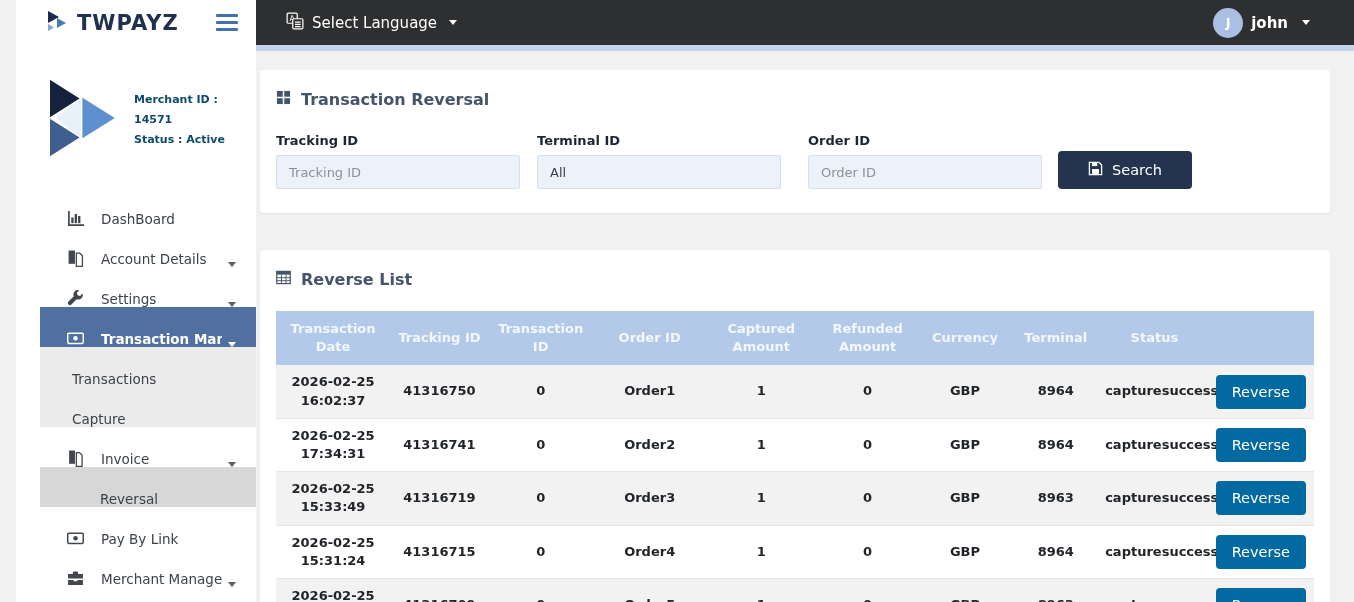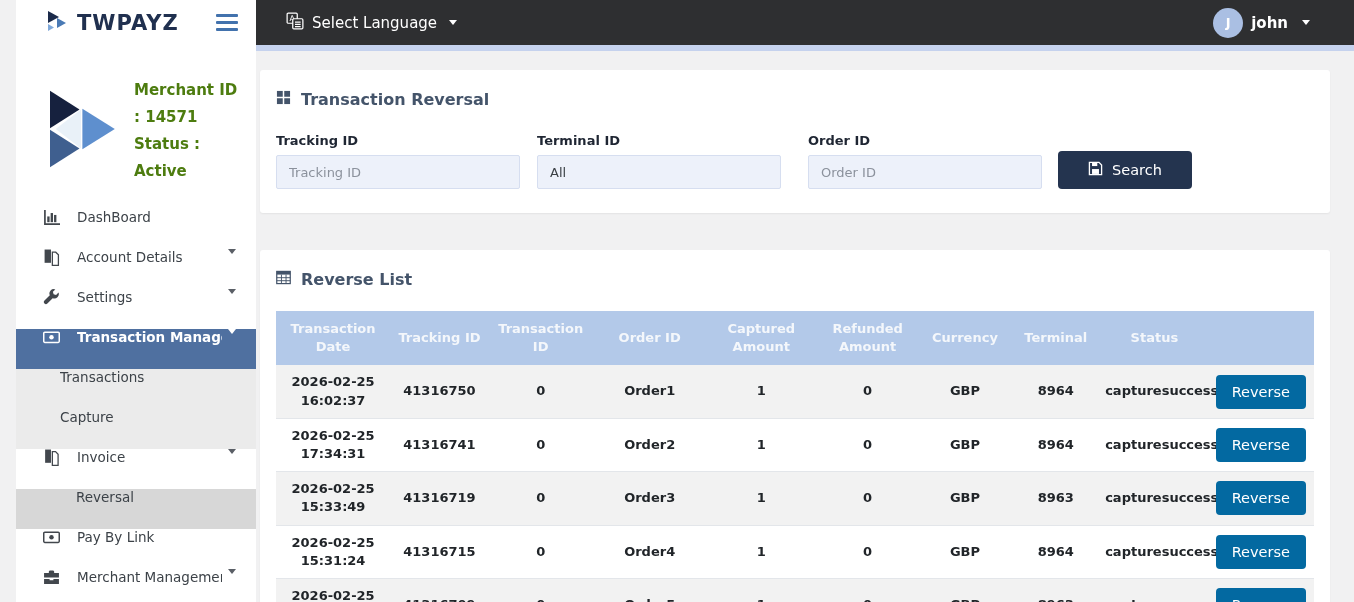--- a/index.html
+++ b/index.html
@@ -21,31 +21,31 @@
 
   
   .sidebar{position:absolute;left:16px;top:0;width:240px;height:602px;background:#ffffff;z-index:5;}
   .sidebar-header{height:45px;display:flex;align-items:center;padding:0 16px 0 30px;background:#fff;}
   .brand{display:flex;align-items:center;gap:7px;flex:1;}
   .brand-name{font-size:21px;font-weight:700;color:#20304f;letter-spacing:1px;}
   .hamburger{display:flex;flex-direction:column;gap:4px;cursor:pointer;margin-left:auto;padding:2px;}
   .hamburger span{display:block;width:22px;height:3px;background:#4272ad;border-radius:1px;}
 
   .merchant-block{display:flex;align-items:center;gap:12px;padding:32px 10px 24px 34px;}
-  .merchant-info{font-size:15px;color:#4d7c0f;font-weight:600;line-height:1.8;}
-
-  .nav-item{display:flex;align-items:flex-start;height:40px;padding:0 20px 0 26px;font-size:13.5px;color:#3c4248;cursor:pointer;}
+  .merchant-info{font-size:11px;color:#0c4a6e;font-weight:600;line-height:1.8;}
+
+  .nav-item{display:flex;align-items:flex-end;height:40px;padding:0 20px 0 26px;font-size:13.5px;color:#3c4248;cursor:pointer;margin-left:24px;}
   .nav-icon{width:19px;height:17px;margin-right:16px;display:inline-flex;align-items:center;justify-content:center;color:#42474d;flex:0 0 19px;}
   .nav-icon svg{width:17px;height:17px;fill:currentColor;}
   .nav-label{flex:1;white-space:nowrap;overflow:hidden;}
   .caret{width:0;height:0;border-left:4px solid transparent;border-right:4px solid transparent;border-top:5px solid #5a5f66;margin-left:6px;}
   .nav-item.active-parent{background:var(--active-nav);color:#fff;font-weight:700;}
   .nav-item.active-parent .nav-icon{color:#fff;}
   .nav-item.active-parent .caret{border-top-color:#fff;}
-  .nav-item.sub{background:var(--sub-bg);padding-left:44px;}
+  .nav-item.sub{background:var(--sub-bg);padding-left:32px;}
   .nav-item.sub-active{background:var(--sub-active-bg);padding-left:60px;}
 
   
   .topbar{position:absolute;left:240px;top:0;right:0;height:45px;background:var(--topbar-bg);display:flex;align-items:center;padding:0 44px 0 46px;}
   .lang{display:flex;align-items:center;gap:8px;color:#fff;font-size:15px;cursor:pointer;}
   .lang .caret{border-top-color:#fff;margin-left:4px;}
   .user{margin-left:auto;display:flex;align-items:center;gap:8px;cursor:pointer;}
   .avatar{width:30px;height:30px;border-radius:50%;background:var(--avatar-bg);color:#fff;display:flex;align-items:center;justify-content:center;font-size:13px;font-weight:700;}
   .user-name{color:#fff;font-size:15px;font-weight:700;}
   .user .caret{border-top-color:#fff;}

